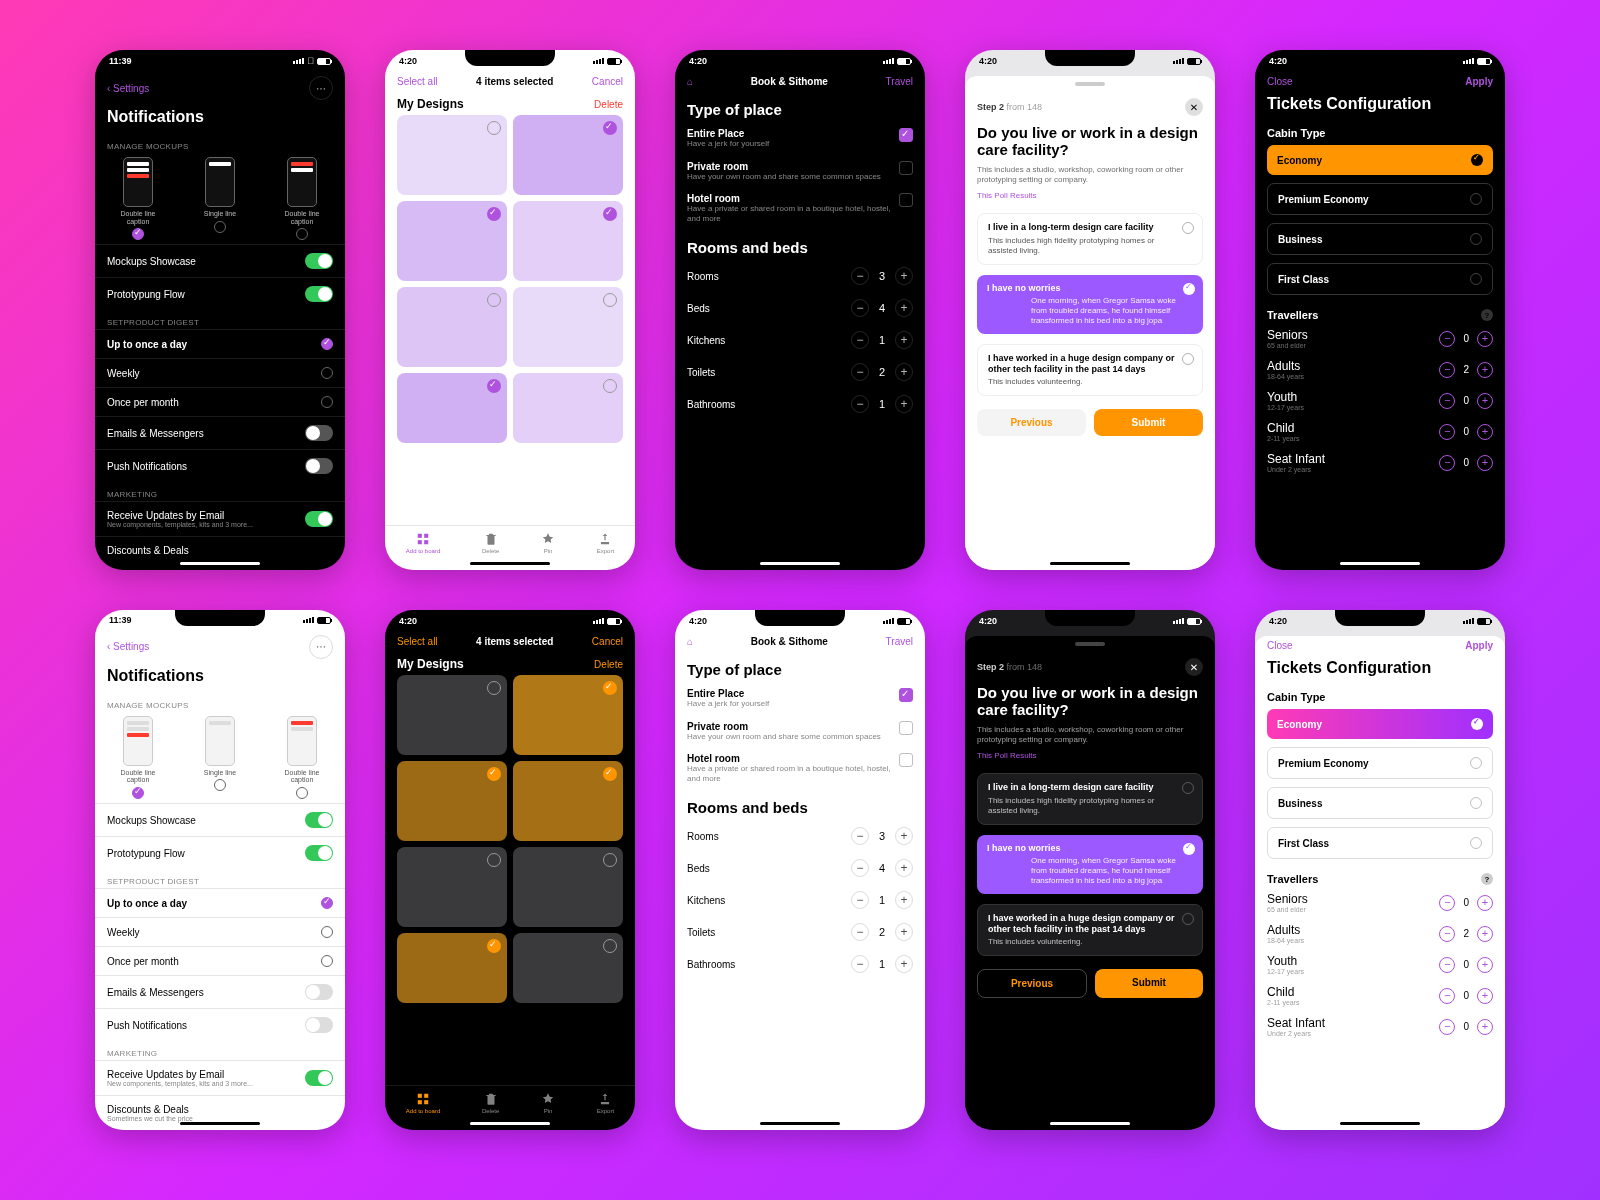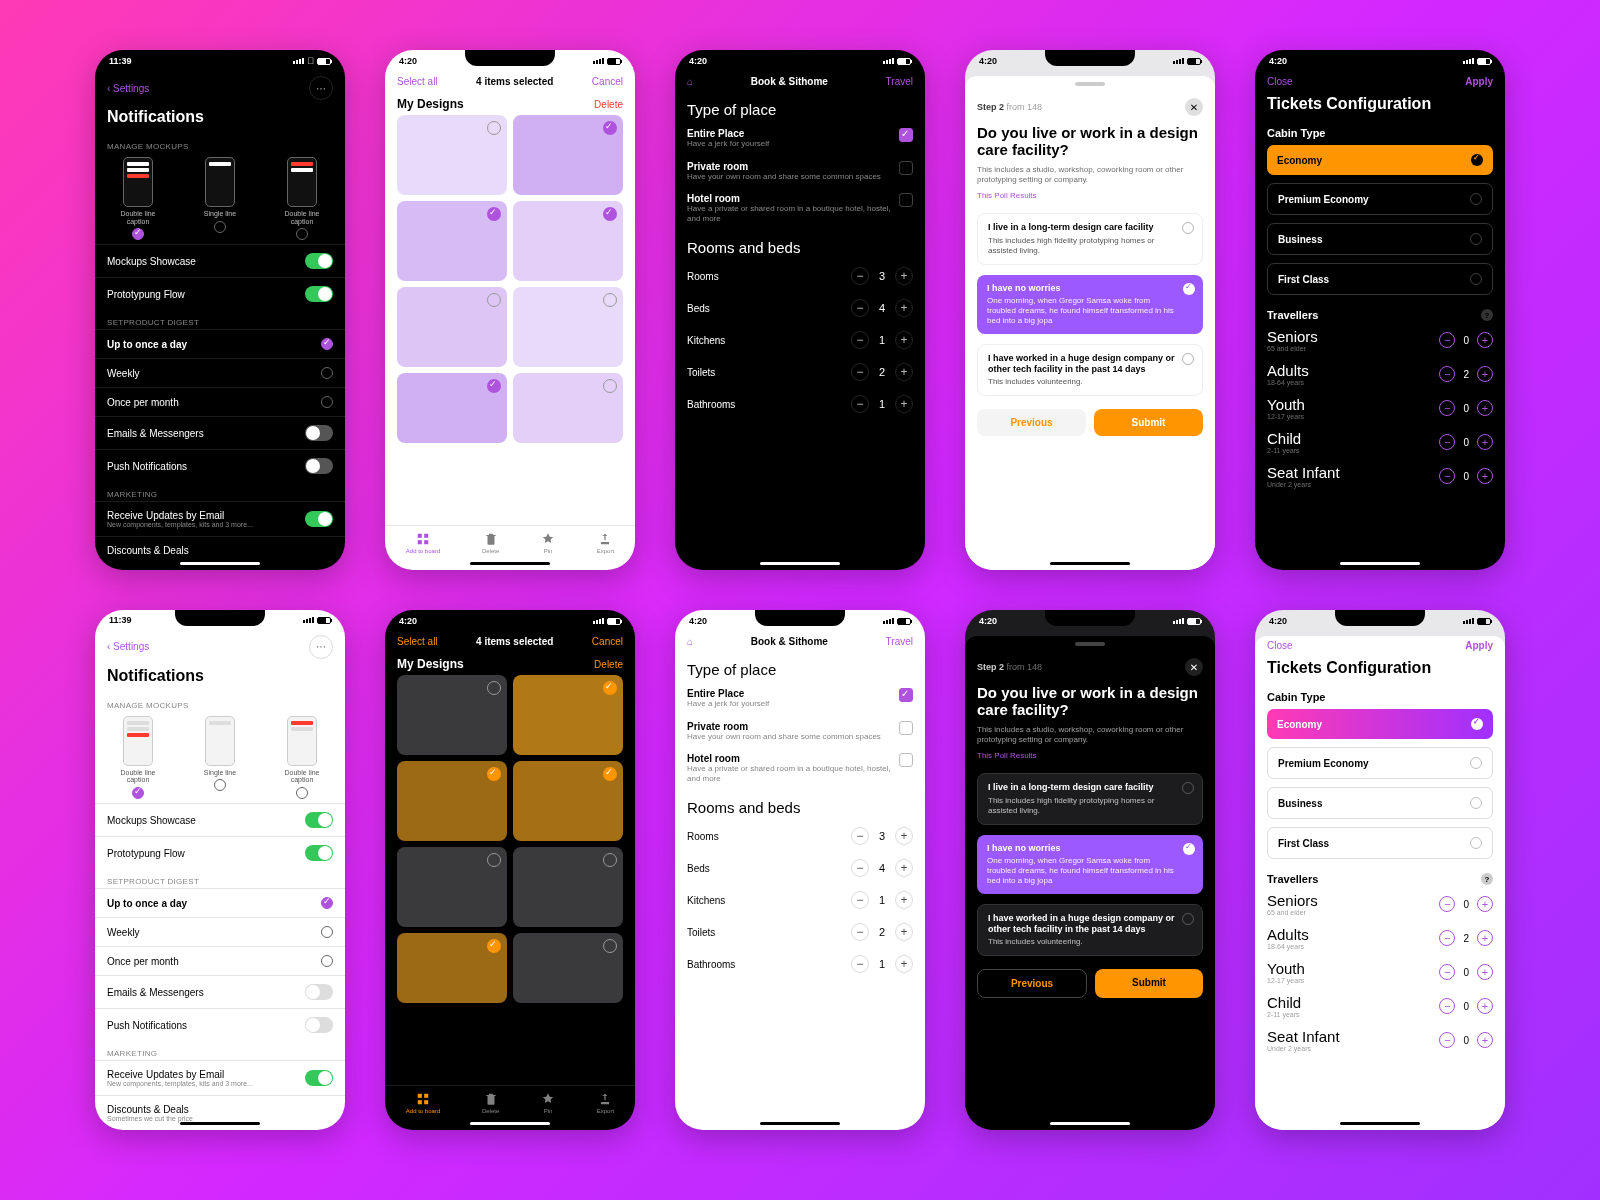--- a/index.html
+++ b/index.html
@@ -73,21 +73,21 @@
   .sel.on { background:#af52de; } .sel.on::after { content:'✓'; color:#fff; font-size:9px; position:absolute; top:0; left:2px; }
   .sel.off { border:1.5px solid #999; }
   .dark-card .sel.on { background:#ff9500; }
   .tabbar { display:flex; justify-content:space-around; padding:6px 0 16px; border-top:0.5px solid rgba(128,128,128,0.2); }
   .tabbtn { display:flex; flex-direction:column; align-items:center; gap:2px; font-size:6px; opacity:0.5; }
   .tabbtn.active { opacity:1; color:#af52de; }
   .dark .tabbtn.active { color:#ff9500; }
   .tabbtn svg { width:14px; height:14px; }
 
   
-  .section-title { font-size:15px; font-weight:400; padding:10px 12px 4px; }
+  .section-title { font-size:15px; font-weight:700; padding:10px 12px 4px; }
   .opt-row { padding:6px 12px; display:flex; justify-content:space-between; align-items:flex-start; }
   .opt-row .txt { flex:1; }
   .opt-title { font-size:10px; font-weight:600; }
   .opt-sub { font-size:8px; opacity:0.5; line-height:1.2; }
   .chk { width:14px; height:14px; border-radius:3px; border:1px solid rgba(128,128,128,0.5); }
   .chk.on { background:#af52de; border-color:#af52de; position:relative; }
   .chk.on::after { content:'✓'; color:#fff; font-size:10px; position:absolute; top:-1px; left:1px; }
   .stepper-row { display:flex; justify-content:space-between; align-items:center; padding:7px 12px; }
   .stepper { display:flex; align-items:center; gap:8px; }
   .step-btn { width:18px; height:18px; border-radius:50%; border:1px solid rgba(128,128,128,0.4); display:flex; align-items:center; justify-content:center; font-size:12px; opacity:0.7; }
@@ -103,40 +103,40 @@
   .poll-link { font-size:8px; color:#af52de; padding:2px 12px 8px; }
   .poll-card { margin:5px 12px; padding:8px 10px; border-radius:8px; position:relative; font-size:9px; line-height:1.25; }
   .poll-card.light-card { background:#fff; color:#000; border:1px solid #eee; }
   .poll-card.dark-card { background:#1c1c1e; color:#fff; border:1px solid #333; }
   .poll-card.purple-card { background:#9b59ff; color:#fff; }
   .poll-card .r { position:absolute; top:8px; right:8px; width:12px; height:12px; border-radius:50%; border:1.5px solid rgba(128,128,128,0.6); }
   .poll-card.purple-card .r { background:#fff; border:none; }
   .poll-card.purple-card .r::after { content:'✓'; color:#9b59ff; font-size:8px; position:absolute; top:-1px; left:2px; }
   .poll-card-title { font-weight:700; padding-right:16px; }
   .poll-card-sub { opacity:0.7; font-size:8px; margin-top:2px; padding-right:16px; }
-  .purple-card .poll-card-sub { opacity:0.9; }
+  .purple-card .poll-card-sub { opacity:0.9;margin-left:44px; }
   .btn-row { display:flex; gap:8px; padding:8px 12px 20px;justify-content:space-between; }
   .btn { flex:1; padding:8px; border-radius:8px; text-align:center; font-size:10px; font-weight:600; }
   .btn.primary { background:#ff9500; color:#fff; }
   .btn.ghost-l { background:#f4f4f4; color:#ff9500; }
   .btn.ghost-d { background:#000; color:#ff9500; border:1px solid #444; }
 
   
   .cabin-card { margin:4px 12px; padding:9px 10px; border-radius:7px; display:flex; justify-content:space-between; align-items:center; font-size:10px; font-weight:600; }
   .cabin-card.sel-orange { background:#ff9500; color:#000; }
   .cabin-card.sel-grad { background:linear-gradient(90deg,#ff3ab5,#a030ff); color:#fff; }
   .cabin-card.out-d { border:1px solid #333; }
   .cabin-card.out-l { border:1px solid #ddd; }
   .circ { width:12px; height:12px; border-radius:50%; border:1.5px solid rgba(128,128,128,0.5); }
   .circ.filled { background:#000; border:none; position:relative; }
   .circ.filled::after { content:'✓'; color:#ff9500; font-size:8px; position:absolute; top:-1px; left:2px; }
   .circ.filled-w { background:#fff; border:none; position:relative; }
   .circ.filled-w::after { content:'✓'; color:#a030ff; font-size:8px; position:absolute; top:-1px; left:2px; }
   .trav-row { display:flex; justify-content:space-between; align-items:center; padding:5px 12px; }
-  .trav-row .lbls .t { font-size:15px; font-weight:500; }
+  .trav-row .lbls .t { font-size:12px; font-weight:500; }
   .trav-row .lbls .s { font-size:7px; opacity:0.4; }
   .p-step { display:flex; align-items:center; gap:8px; }
   .p-btn { width:16px; height:16px; border-radius:50%; border:1.3px solid #af52de; color:#af52de; display:flex; align-items:center; justify-content:center; font-size:11px; line-height:1; }
   .info-i { width:12px; height:12px; border-radius:50%; background:rgba(128,128,128,0.4); color:#000; font-size:8px; display:inline-flex; align-items:center; justify-content:center; font-weight:700; }
   .red-txt { color:#ff3b30; }
 </style>
 </head>
 <body>
 
 <div class="row">

